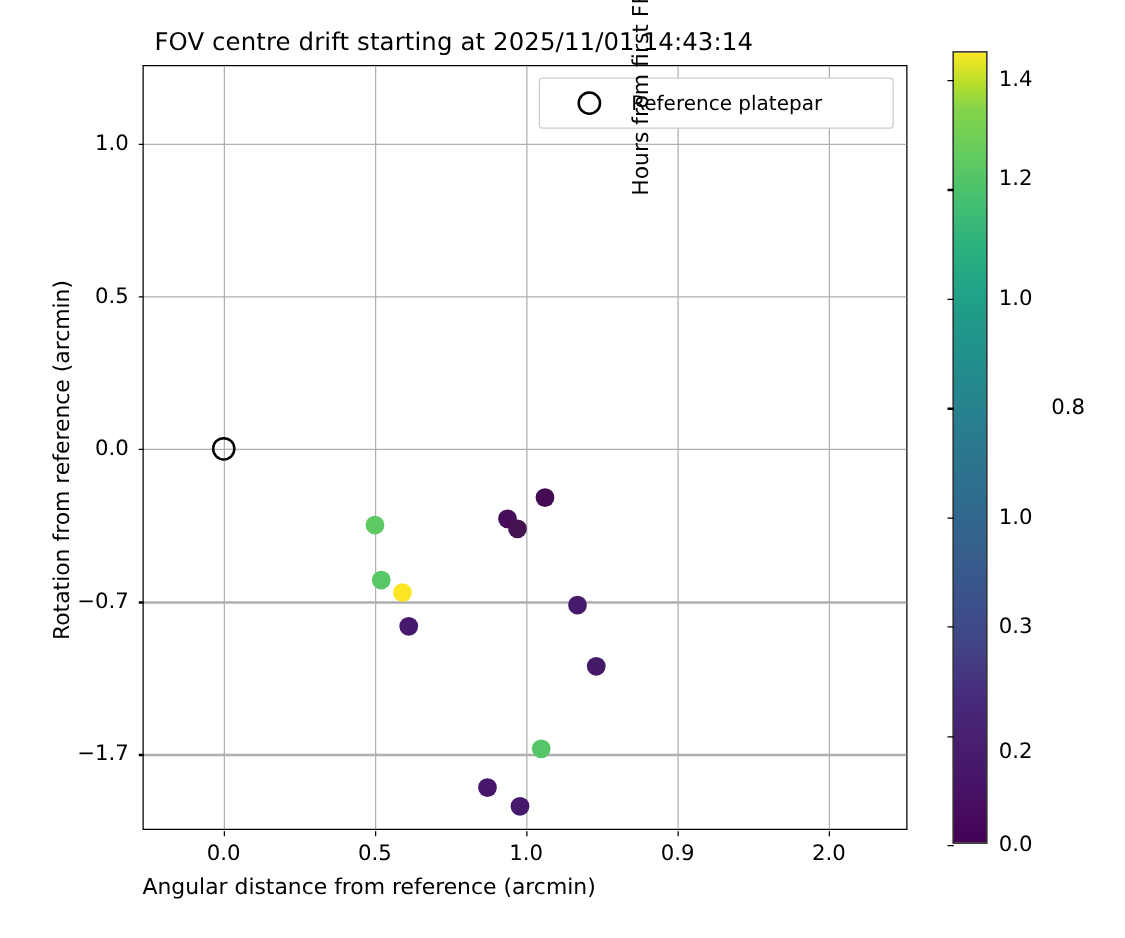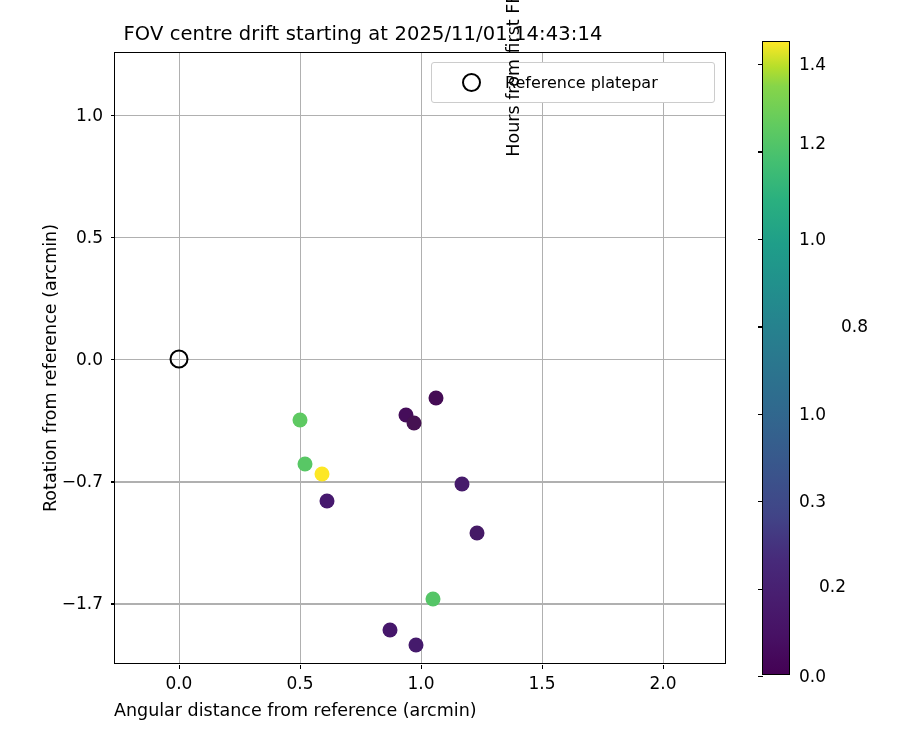--- a/index.html
+++ b/index.html
@@ -147,21 +147,21 @@
       <div class="tick-x" style="left: 63.9114px;"></div>
       <div class="lbl-x" style="left: 63.9114px;">0.0</div>
       <div class="grid-v" style="left: 184.956px;"></div>
       <div class="tick-x" style="left: 184.956px;"></div>
       <div class="lbl-x" style="left: 184.956px;">0.5</div>
       <div class="grid-v" style="left: 306px;"></div>
       <div class="tick-x" style="left: 306px;"></div>
       <div class="lbl-x" style="left: 306px;">1.0</div>
       <div class="grid-v" style="left: 427.044px;"></div>
       <div class="tick-x" style="left: 427.044px;"></div>
-      <div class="lbl-x" style="left: 427.044px;">1.5</div>
+      <div class="lbl-x" style="left: 427.044px;">0.9</div>
       <div class="grid-v" style="left: 548.089px;"></div>
       <div class="tick-x" style="left: 548.089px;"></div>
       <div class="lbl-x" style="left: 548.089px;">2.0</div>
       <div class="grid-h" style="top: 61.5911px;"></div>
       <div class="tick-y" style="top: 61.5911px;"></div>
       <div class="lbl-y" style="top: 61.5911px;">1.0</div>
       <div class="grid-h" style="top: 183.796px;"></div>
       <div class="tick-y" style="top: 183.796px;"></div>
       <div class="lbl-y" style="top: 183.796px;">0.5</div>
       <div class="grid-h" style="top: 306px;"></div>
@@ -194,21 +194,21 @@
   <div class="legend">
     <div class="legend-marker"></div>
     <div class="legend-label">Reference platepar</div>
   </div>
 
   <div class="cbar" id="cbar">
     <div class="cb-title">Hours from first FF file</div>
   <div class="cb-tick" style="top: 634px;"></div>
       <div class="cb-lbl" style="top: 634px;">0.0</div>
       <div class="cb-tick" style="top: 546.552px;"></div>
-      <div class="cb-lbl" style="top: 544px; margin-left: 20px;">0.2</div>
+      <div class="cb-lbl" style="top: 559px;">0.2</div>
       <div class="cb-tick" style="top: 459.103px;"></div>
       <div class="cb-lbl" style="top: 459.103px;">0.3</div>
       <div class="cb-tick" style="top: 371.655px;"></div>
       <div class="cb-lbl" style="top: 371.655px;">1.0</div>
       <div class="cb-tick" style="top: 284.207px;"></div>
       <div class="cb-lbl" style="top: 284.207px; margin-left: 42px;">0.8</div>
       <div class="cb-tick" style="top: 196.759px;"></div>
       <div class="cb-lbl" style="top: 196.759px;">1.0</div>
       <div class="cb-tick" style="top: 109.31px;"></div>
       <div class="cb-lbl" style="top: 101px;">1.2</div>

